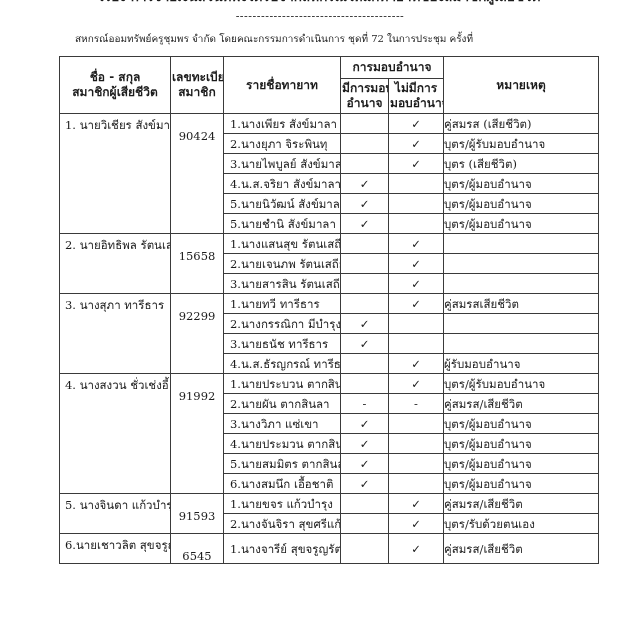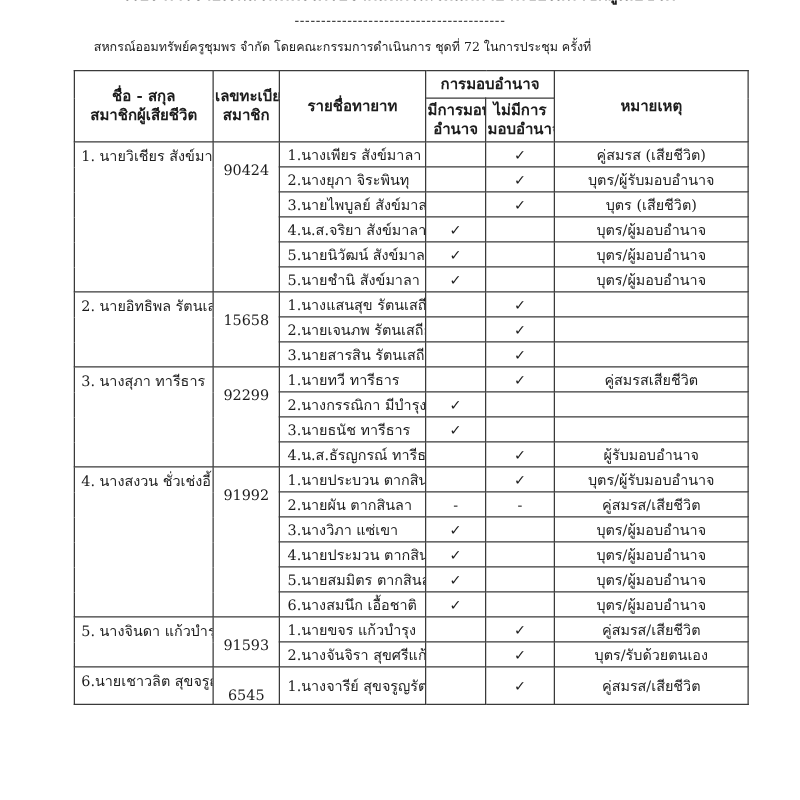--- a/index.html
+++ b/index.html
@@ -78,21 +78,20 @@
   td.heir-cell {
     text-align: left;
     padding-left: 6px;
   }
   td.mark-cell {
     text-align: center;
     font-size: 14px;
     line-height: 14px;
   }
   td.remark-cell {
-    text-align: center;
     font-size: 11px;
   }
 </style>
 </head>
 <body>
 
 <div class="page">
 
   <div class="title-clip">
     <div class="title-line">เรื่อง การจ่ายเงินส่วนที่พึงได้รับจากสหกรณ์ให้แก่ทายาทของสมาชิกผู้เสียชีวิต</div>

